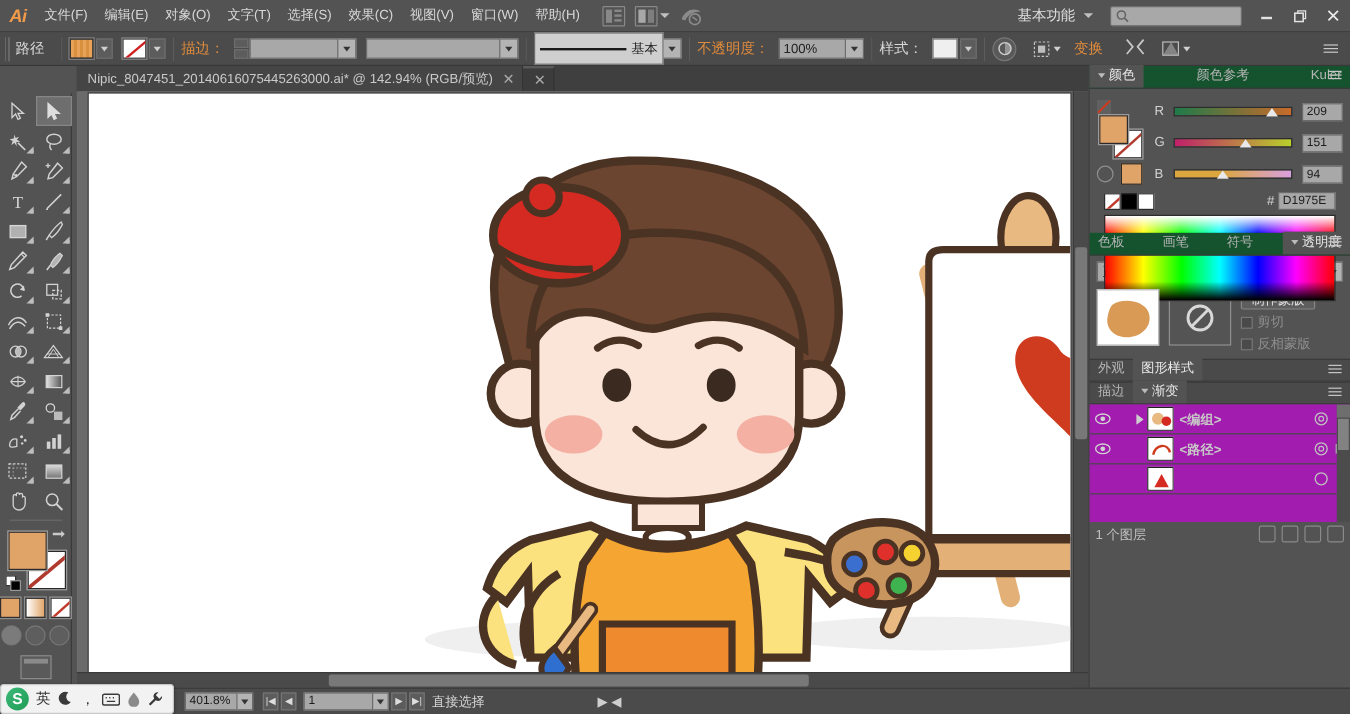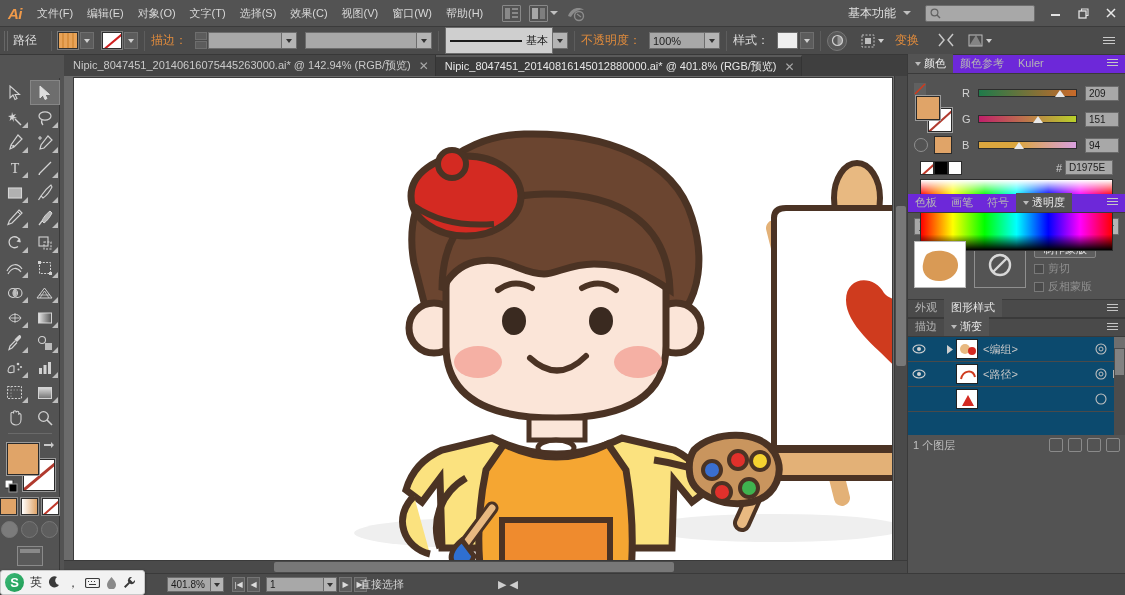--- a/index.html
+++ b/index.html
@@ -181,22 +181,22 @@
     background:#4a4a4a; border-top:1px solid #3a3a3a;
   }
   .hscroll .thumb{position:absolute;top:1px;bottom:1px;left:210px;width:400px;background:#787878;border-radius:2px;}
 
   
   .panels {
     position:absolute; top:55px; right:0; width:218px; bottom:22px;
     background:#535353; border-left:1px solid #3a3a3a;
   }
   .panel-tabs {
-    display:flex; align-items:flex-end; height:19px; background:#6d28d9;
-    border-bottom:1px solid #3a3a3a; position:relative;
+    display:flex; align-items:flex-end; height:19px; background:#14532d;
+    border-bottom:1px solid #3a3a3a; position:relative;justify-content:space-between;
   }
   .ptab {
     font-size:11px; padding:0 7px; height:19px; line-height:19px; color:#b5b5b5;
     white-space:nowrap;
   }
   .ptab.active { background:#535353; color:#e8e8e8; }
   .ptab .dd { display:inline-block; width:0;height:0;border-left:3px solid transparent;border-right:3px solid transparent;border-top:4px solid #bbb; margin-right:3px; vertical-align:middle;}
   .pmenu { position:absolute; right:5px; top:4px; width:13px; }
   .pmenu i { display:block;height:1px;background:#c6c6c6;margin-bottom:2px;}
   .pmenu i:nth-child(1){width:11px;}
@@ -246,21 +246,21 @@
   .tb-row2{ display:flex; gap:8px; margin-top:6px; align-items:flex-start;}
   .thumb-box{width:52px;height:47px;background:#fff;border:1px solid #b9b9b9;position:relative;overflow:hidden;}
   .mask-box{width:52px;height:47px;background:#545454;border:1px solid #8f8f8f;display:flex;align-items:center;justify-content:center;}
   .mask-opts{flex:1;}
   .mk-btn{width:62px;height:17px;background:#5e5e5e;border:1px solid #868686;border-radius:2px;font-size:11px;color:#e0e0e0;display:flex;align-items:center;justify-content:center;}
   .mk-check{display:flex;align-items:center;gap:4px;margin-top:3px;font-size:11px;color:#8f8f8f;}
   .mk-check .bx{width:10px;height:10px;border:1px solid #787878;background:#4a4a4a;}
 
   .mini-panel{height:19px;display:flex;align-items:flex-end;background:#4a4a4a;border-top:1px solid #3a3a3a;border-bottom:1px solid #3a3a3a;position:relative;}
 
-  .layers-list{ background:#0c4a6e; height:98px; overflow:hidden; position:relative;}
+  .layers-list{ background:#a21caf; height:98px; overflow:hidden; position:relative;font-weight:bold;}
   .layer-row{ display:flex; align-items:center; height:25px; border-bottom:1px solid #4a4a4a; padding-left:2px;}
   .eye{width:18px;display:flex;justify-content:center;}
   .lockcol{width:16px;}
   .disc-tri{width:12px;display:flex;justify-content:center;}
   .lay-thumb{width:22px;height:20px;background:#fff;border:1px solid #222;margin-right:5px;overflow:hidden;position:relative;}
   .lay-name{font-size:11px;color:#c8c8c8;flex:1;overflow:hidden;white-space:nowrap;}
   .lay-target{width:24px;display:flex;justify-content:center;}
   .lay-sel{width:12px;}
   .lay-sel .sq{width:8px;height:8px;background:#b0b0b0;}
   .layers-footer{height:20px;display:flex;align-items:center;font-size:11px;color:#c0c0c0;padding-left:5px;gap:4px;background:#535353;}
@@ -269,21 +269,21 @@
   .layers-scroll{position:absolute;right:0;top:0;bottom:0;width:11px;background:#4c4c4c;}
   .layers-scroll .up{position:absolute;top:0;left:0;right:0;height:11px;background:#6e6e6e;}
   .layers-scroll .th{position:absolute;top:12px;left:1px;right:1px;height:26px;background:#828282;}
 
   
   .statusbar{
     position:absolute; left:0; bottom:0; width:1125px; height:22px;
     background:#4b4b4b; border-top:1px solid #3a3a3a;
     display:flex; align-items:center; font-size:11px; color:#cfcfcf;
   }
-  .zoom-field{width:44px;height:15px;background:#a8a8a8;border:1px solid #6b6b6b;color:#1c1c1c;font-size:10px;display:flex;align-items:center;padding-left:3px;margin:0 0 0 17px;}
+  .zoom-field{width:44px;height:15px;background:#a8a8a8;border:1px solid #6b6b6b;color:#1c1c1c;font-size:10px;display:flex;align-items:center;padding-left:3px;margin:0 0 0 4px;}
   .st-drop{width:13px;height:15px;background:#b4b4b4;border:1px solid #6b6b6b;border-left:none;display:flex;align-items:center;justify-content:center;}
   .st-drop .tri{border-top-color:#333;}
   .nav-grp{display:flex;align-items:center;gap:2px;margin-left:8px;}
   .nav-btn{width:13px;height:15px;background:#5c5c5c;border:1px solid #757575;display:flex;align-items:center;justify-content:center;font-size:8px;color:#ddd;}
   .ab-field{width:58px;height:15px;background:#a8a8a8;border:1px solid #6b6b6b;margin-left:4px;display:flex;align-items:center;padding-left:3px;color:#1c1c1c;font-size:10px;}
   .status-tool{position:absolute;left:360px;font-size:11px;color:#d4d4d4;}
   .status-arrows{position:absolute;left:498px;display:flex;gap:3px;}
 
   
   .ime{
@@ -475,21 +475,20 @@
         </div>
     </div>
   </div>
 
   <div class="tabbar">
     <div class="doc-tab">
       <span>Nipic_8047451_20140616075445263000.ai* @ 142.94% (RGB/预览)</span>
       <span class="tab-close">✕</span>
     </div>
     <div class="doc-tab active">
-      <span>Nipic_8047451_20140816145012880000.ai* @ 401.8% (RGB/预览)</span>
       <span class="tab-close">✕</span>
     </div>
   </div>
 
   <div class="toolbar">
     <div class="tool-grid">
       <div class="tool nocorner">
         <svg width="14" height="16" viewBox="0 0 14 16">
             <path d="M2 1 L2 13 L5 10 L7 14.5 L9 13.5 L7 9.5 L11.5 9.5 Z" fill="none" stroke="#ddd" stroke-width="1.1"></path>
           </svg>

